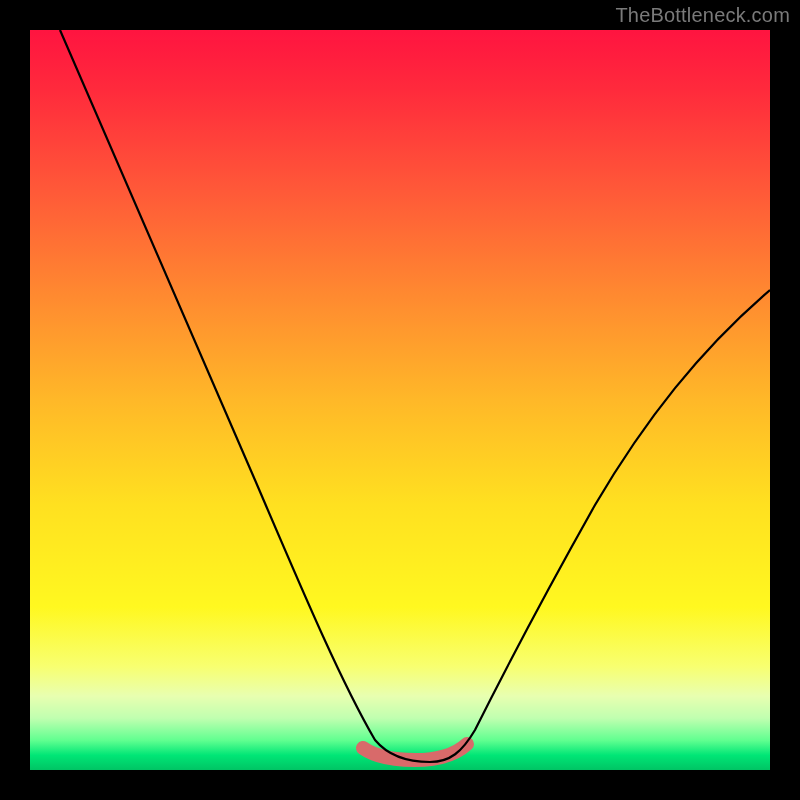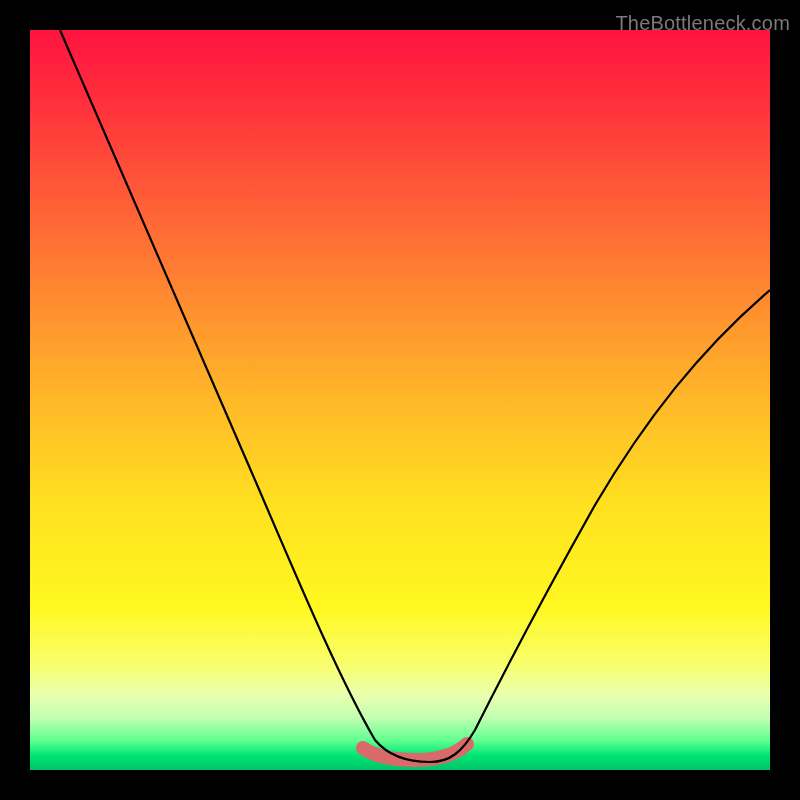--- a/index.html
+++ b/index.html
@@ -57,21 +57,21 @@
     stroke-linejoin: round;
   }
   .valley-mark {
     fill: none;
     stroke: #d86a6a;
     stroke-width: 14;
     stroke-linecap: round;
   }
   .watermark {
     position: absolute;
-    top: 12px;
+    top: 4px;
     right: 10px;
     color: #7a7a7a;
     font-size: 20px;
     font-weight: 500;
     letter-spacing: 0.2px;
     user-select: none;
   }
 </style>
 </head>
 <body>

